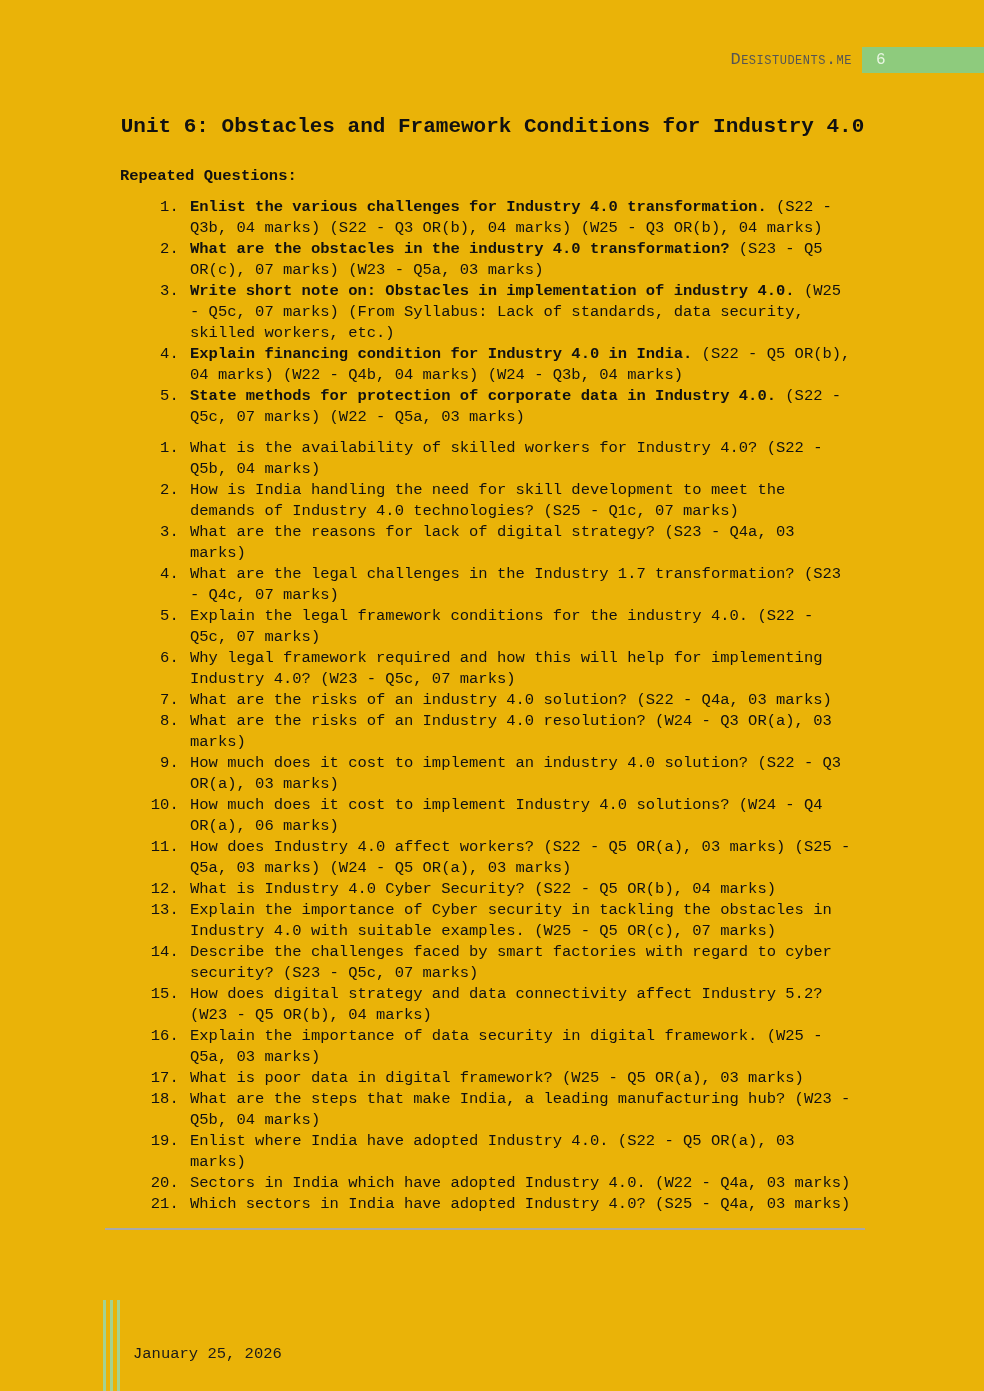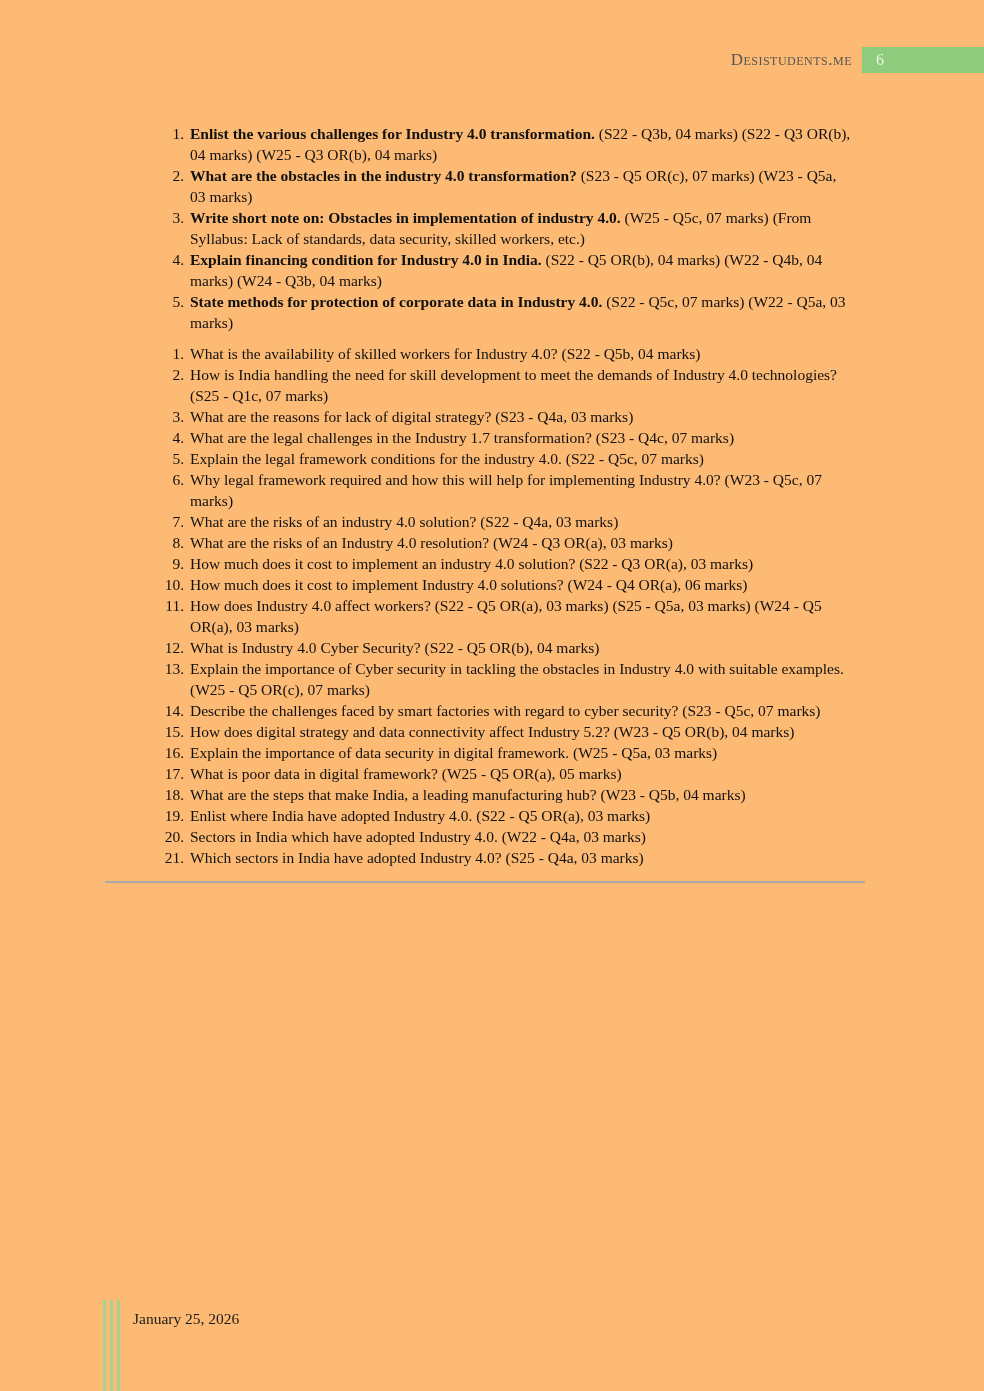--- a/index.html
+++ b/index.html
@@ -4,23 +4,23 @@
 <style>
   html, body {
     margin: 0;
     padding: 0;
     background: #ffffff;
   }
   .page {
     position: relative;
     width: 984px;
     height: 1391px;
-    background: #fdba74;
+    background: #eab308;
     overflow: hidden;
-    font-family: Liberation Serif, serif;
+    font-family: Liberation Mono, monospace;
     color: #111111;
   }
 
   
   .header-bar {
     position: absolute;
     top: 47px;
     right: 0;
     display: flex;
     align-items: center;
@@ -93,40 +93,42 @@
     display: flex;
     gap: 4px;
   }
   .footer-decoration-lines .vline {
     width: 3px;
     background: var(--footer-green, #a3d292);
   }
   .footer-date {
     position: absolute;
     left: 133px;
-    top: 1308px;
+    top: 1344px;
     font-size: 15.5px;
     line-height: 21px;
     color: #1a1a1a;
   }
 </style>
 </head>
 <body>
 
 <div class="page">
 
   <div class="header-bar">
     <span class="site-name">Desistudents.me</span>
     <div class="page-number-badge">
       <span class="num">6</span>
     </div>
   </div>
 
   <div class="content">
+    <h1 class="doc-title">Unit 6: Obstacles and Framework Conditions for Industry 4.0</h1>
     <div>
+        <h2 class="section-heading">Repeated Questions:</h2>
         <ol class="question-list">
           <li><span class="q-bold">Enlist the various challenges for Industry 4.0 transformation.</span><span class="q-rest"> (S22 - Q3b, 04 marks) (S22 - Q3 OR(b), 04 marks) (W25 - Q3 OR(b), 04 marks)</span></li>
           <li><span class="q-bold">What are the obstacles in the industry 4.0 transformation?</span><span class="q-rest"> (S23 - Q5 OR(c), 07 marks) (W23 - Q5a, 03 marks)</span></li>
           <li><span class="q-bold">Write short note on: Obstacles in implementation of industry 4.0.</span><span class="q-rest"> (W25 - Q5c, 07 marks) (From Syllabus: Lack of standards, data security, skilled workers, etc.)</span></li>
           <li><span class="q-bold">Explain financing condition for Industry 4.0 in India.</span><span class="q-rest"> (S22 - Q5 OR(b), 04 marks) (W22 - Q4b, 04 marks) (W24 - Q3b, 04 marks)</span></li>
           <li><span class="q-bold">State methods for protection of corporate data in Industry 4.0.</span><span class="q-rest"> (S22 - Q5c, 07 marks) (W22 - Q5a, 03 marks)</span></li>
         </ol>
         <ol class="question-list">
           <li><span class="q-rest">What is the availability of skilled workers for Industry 4.0? (S22 - Q5b, 04 marks)</span></li>
           <li><span class="q-rest">How is India handling the need for skill development to meet the demands of Industry 4.0 technologies? (S25 - Q1c, 07 marks)</span></li>
@@ -137,21 +139,21 @@
           <li><span class="q-rest">What are the risks of an industry 4.0 solution? (S22 - Q4a, 03 marks)</span></li>
           <li><span class="q-rest">What are the risks of an Industry 4.0 resolution? (W24 - Q3 OR(a), 03 marks)</span></li>
           <li><span class="q-rest">How much does it cost to implement an industry 4.0 solution? (S22 - Q3 OR(a), 03 marks)</span></li>
           <li><span class="q-rest">How much does it cost to implement Industry 4.0 solutions? (W24 - Q4 OR(a), 06 marks)</span></li>
           <li><span class="q-rest">How does Industry 4.0 affect workers? (S22 - Q5 OR(a), 03 marks) (S25 - Q5a, 03 marks) (W24 - Q5 OR(a), 03 marks)</span></li>
           <li><span class="q-rest">What is Industry 4.0 Cyber Security? (S22 - Q5 OR(b), 04 marks)</span></li>
           <li><span class="q-rest">Explain the importance of Cyber security in tackling the obstacles in Industry 4.0 with suitable examples. (W25 - Q5 OR(c), 07 marks)</span></li>
           <li><span class="q-rest">Describe the challenges faced by smart factories with regard to cyber security? (S23 - Q5c, 07 marks)</span></li>
           <li><span class="q-rest">How does digital strategy and data connectivity affect Industry 5.2? (W23 - Q5 OR(b), 04 marks)</span></li>
           <li><span class="q-rest">Explain the importance of data security in digital framework. (W25 - Q5a, 03 marks)</span></li>
-          <li><span class="q-rest">What is poor data in digital framework? (W25 - Q5 OR(a), 05 marks)</span></li>
+          <li><span class="q-rest">What is poor data in digital framework? (W25 - Q5 OR(a), 03 marks)</span></li>
           <li><span class="q-rest">What are the steps that make India, a leading manufacturing hub? (W23 - Q5b, 04 marks)</span></li>
           <li><span class="q-rest">Enlist where India have adopted Industry 4.0. (S22 - Q5 OR(a), 03 marks)</span></li>
           <li><span class="q-rest">Sectors in India which have adopted Industry 4.0. (W22 - Q4a, 03 marks)</span></li>
           <li><span class="q-rest">Which sectors in India have adopted Industry 4.0? (S25 - Q4a, 03 marks)</span></li>
         </ol>
       </div>
     <hr class="section-divider">
   </div>
 
   <div class="footer-decoration-lines">

